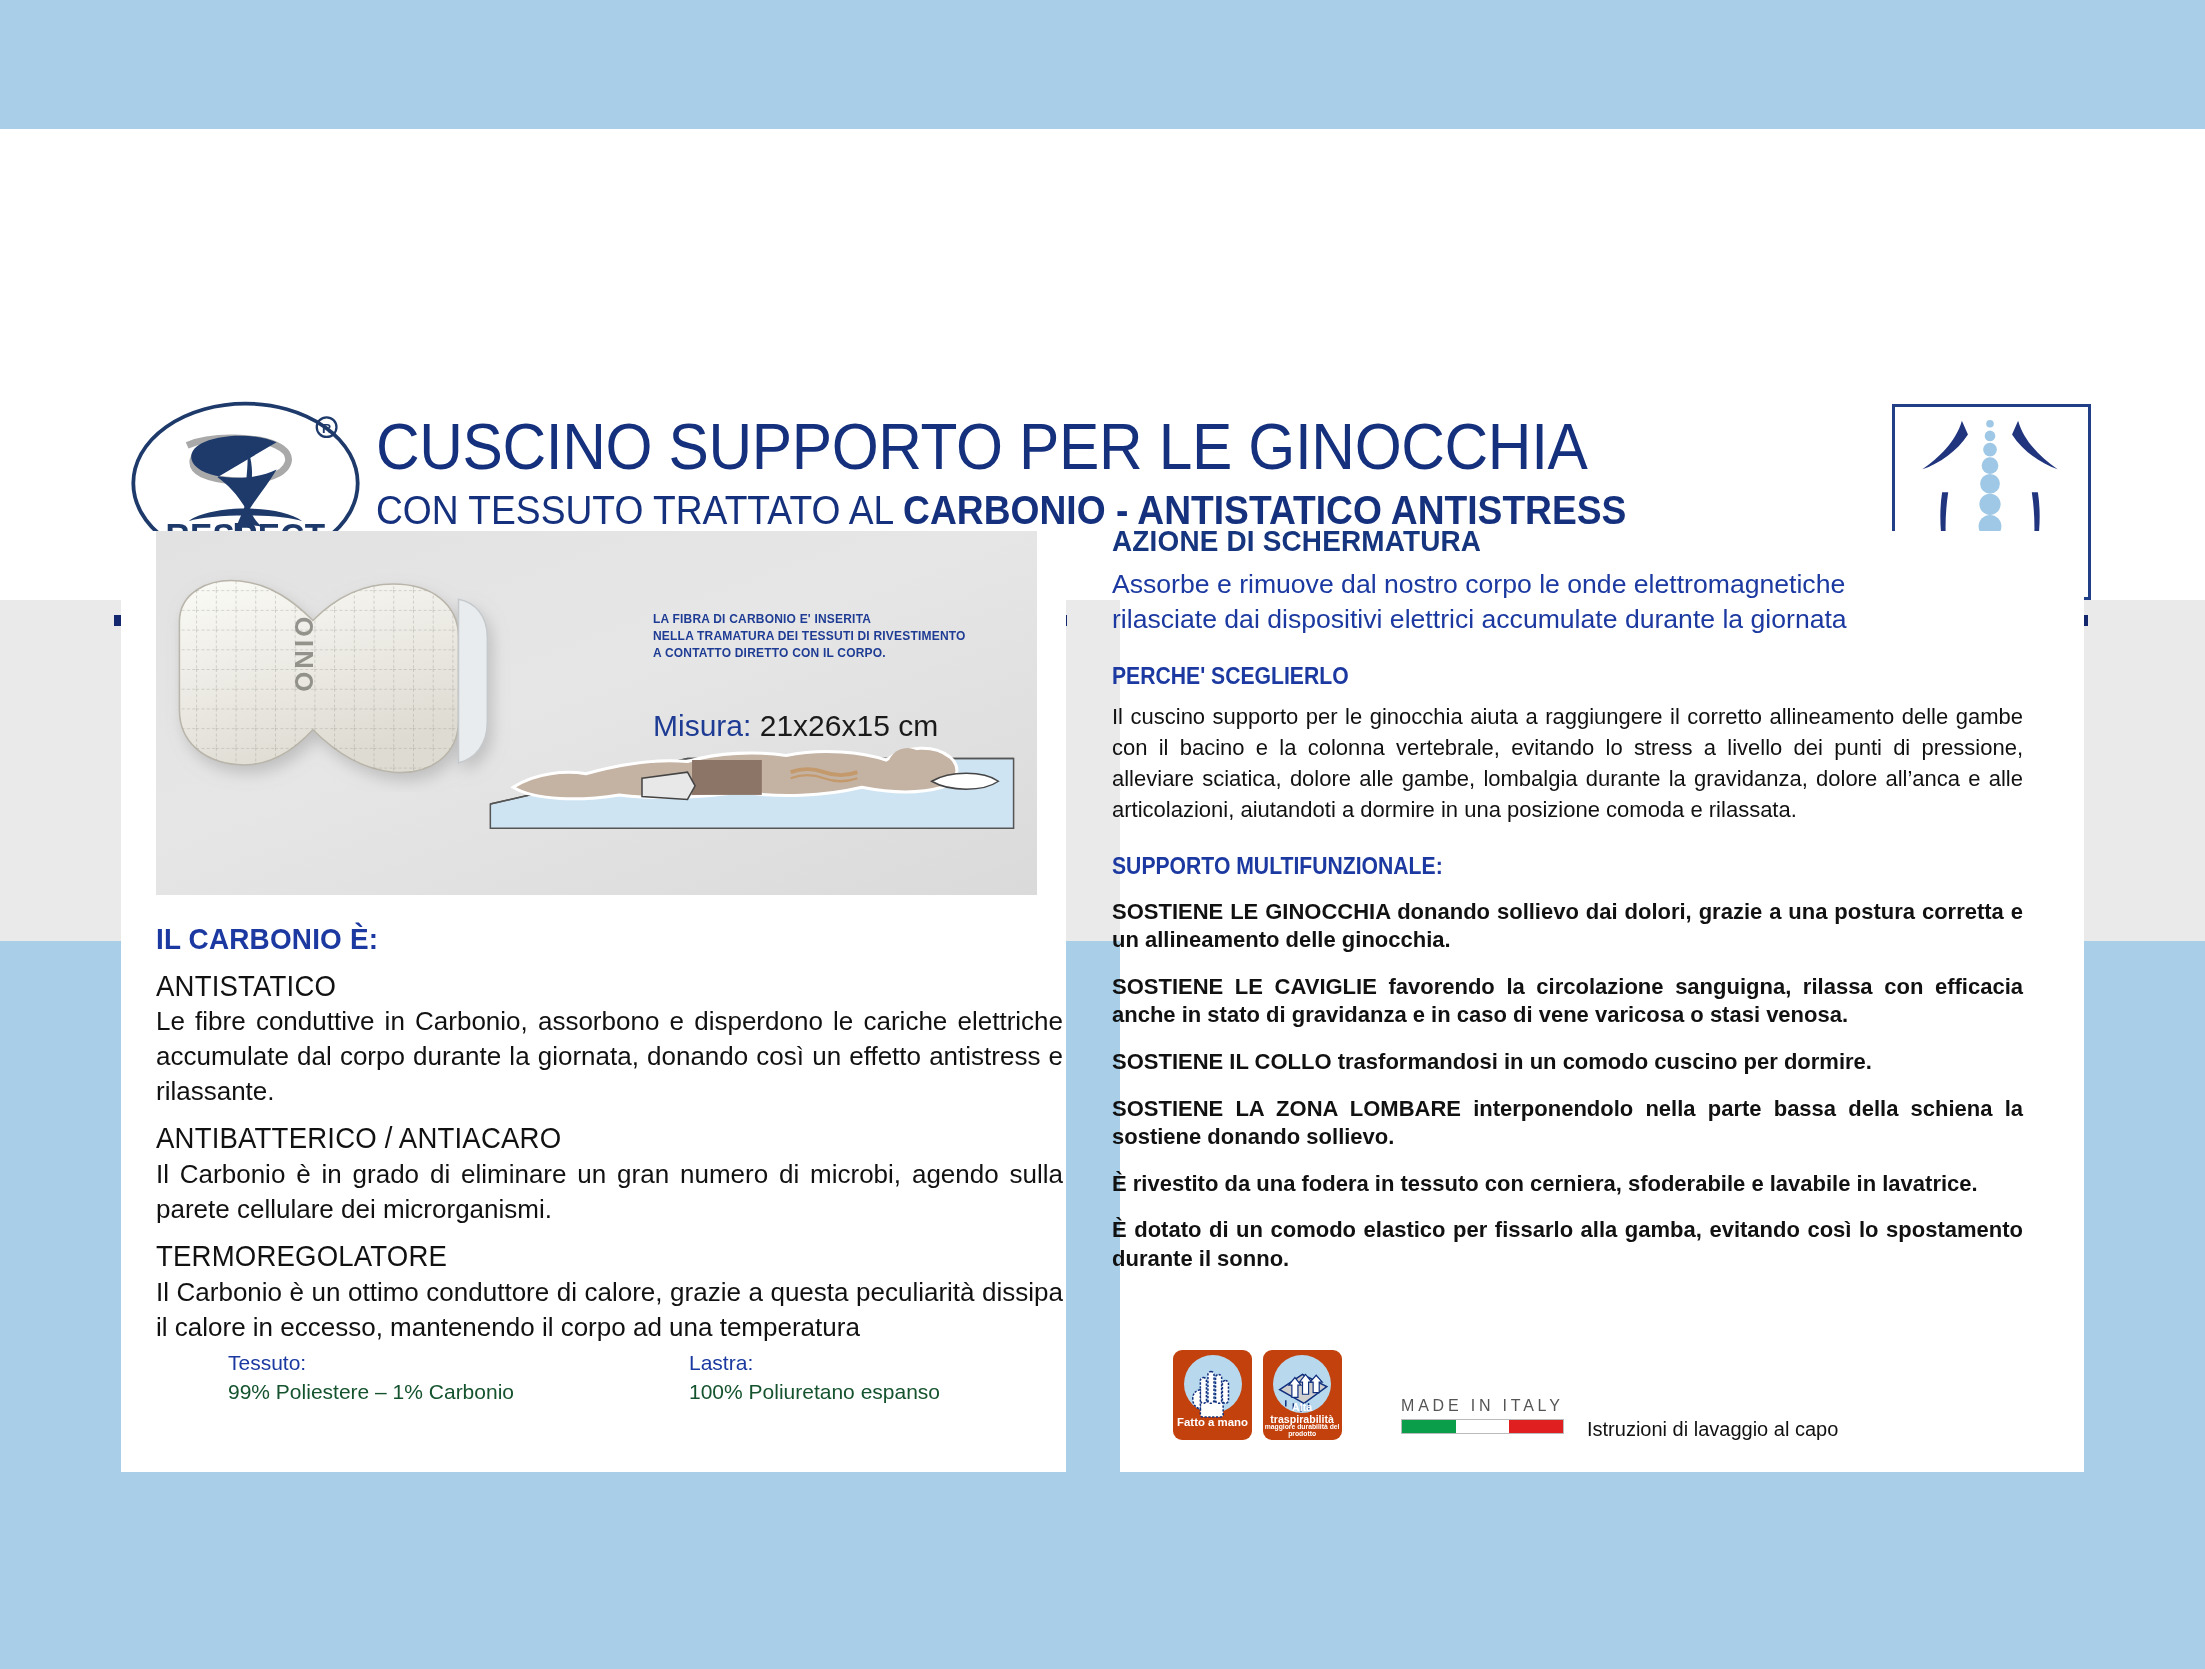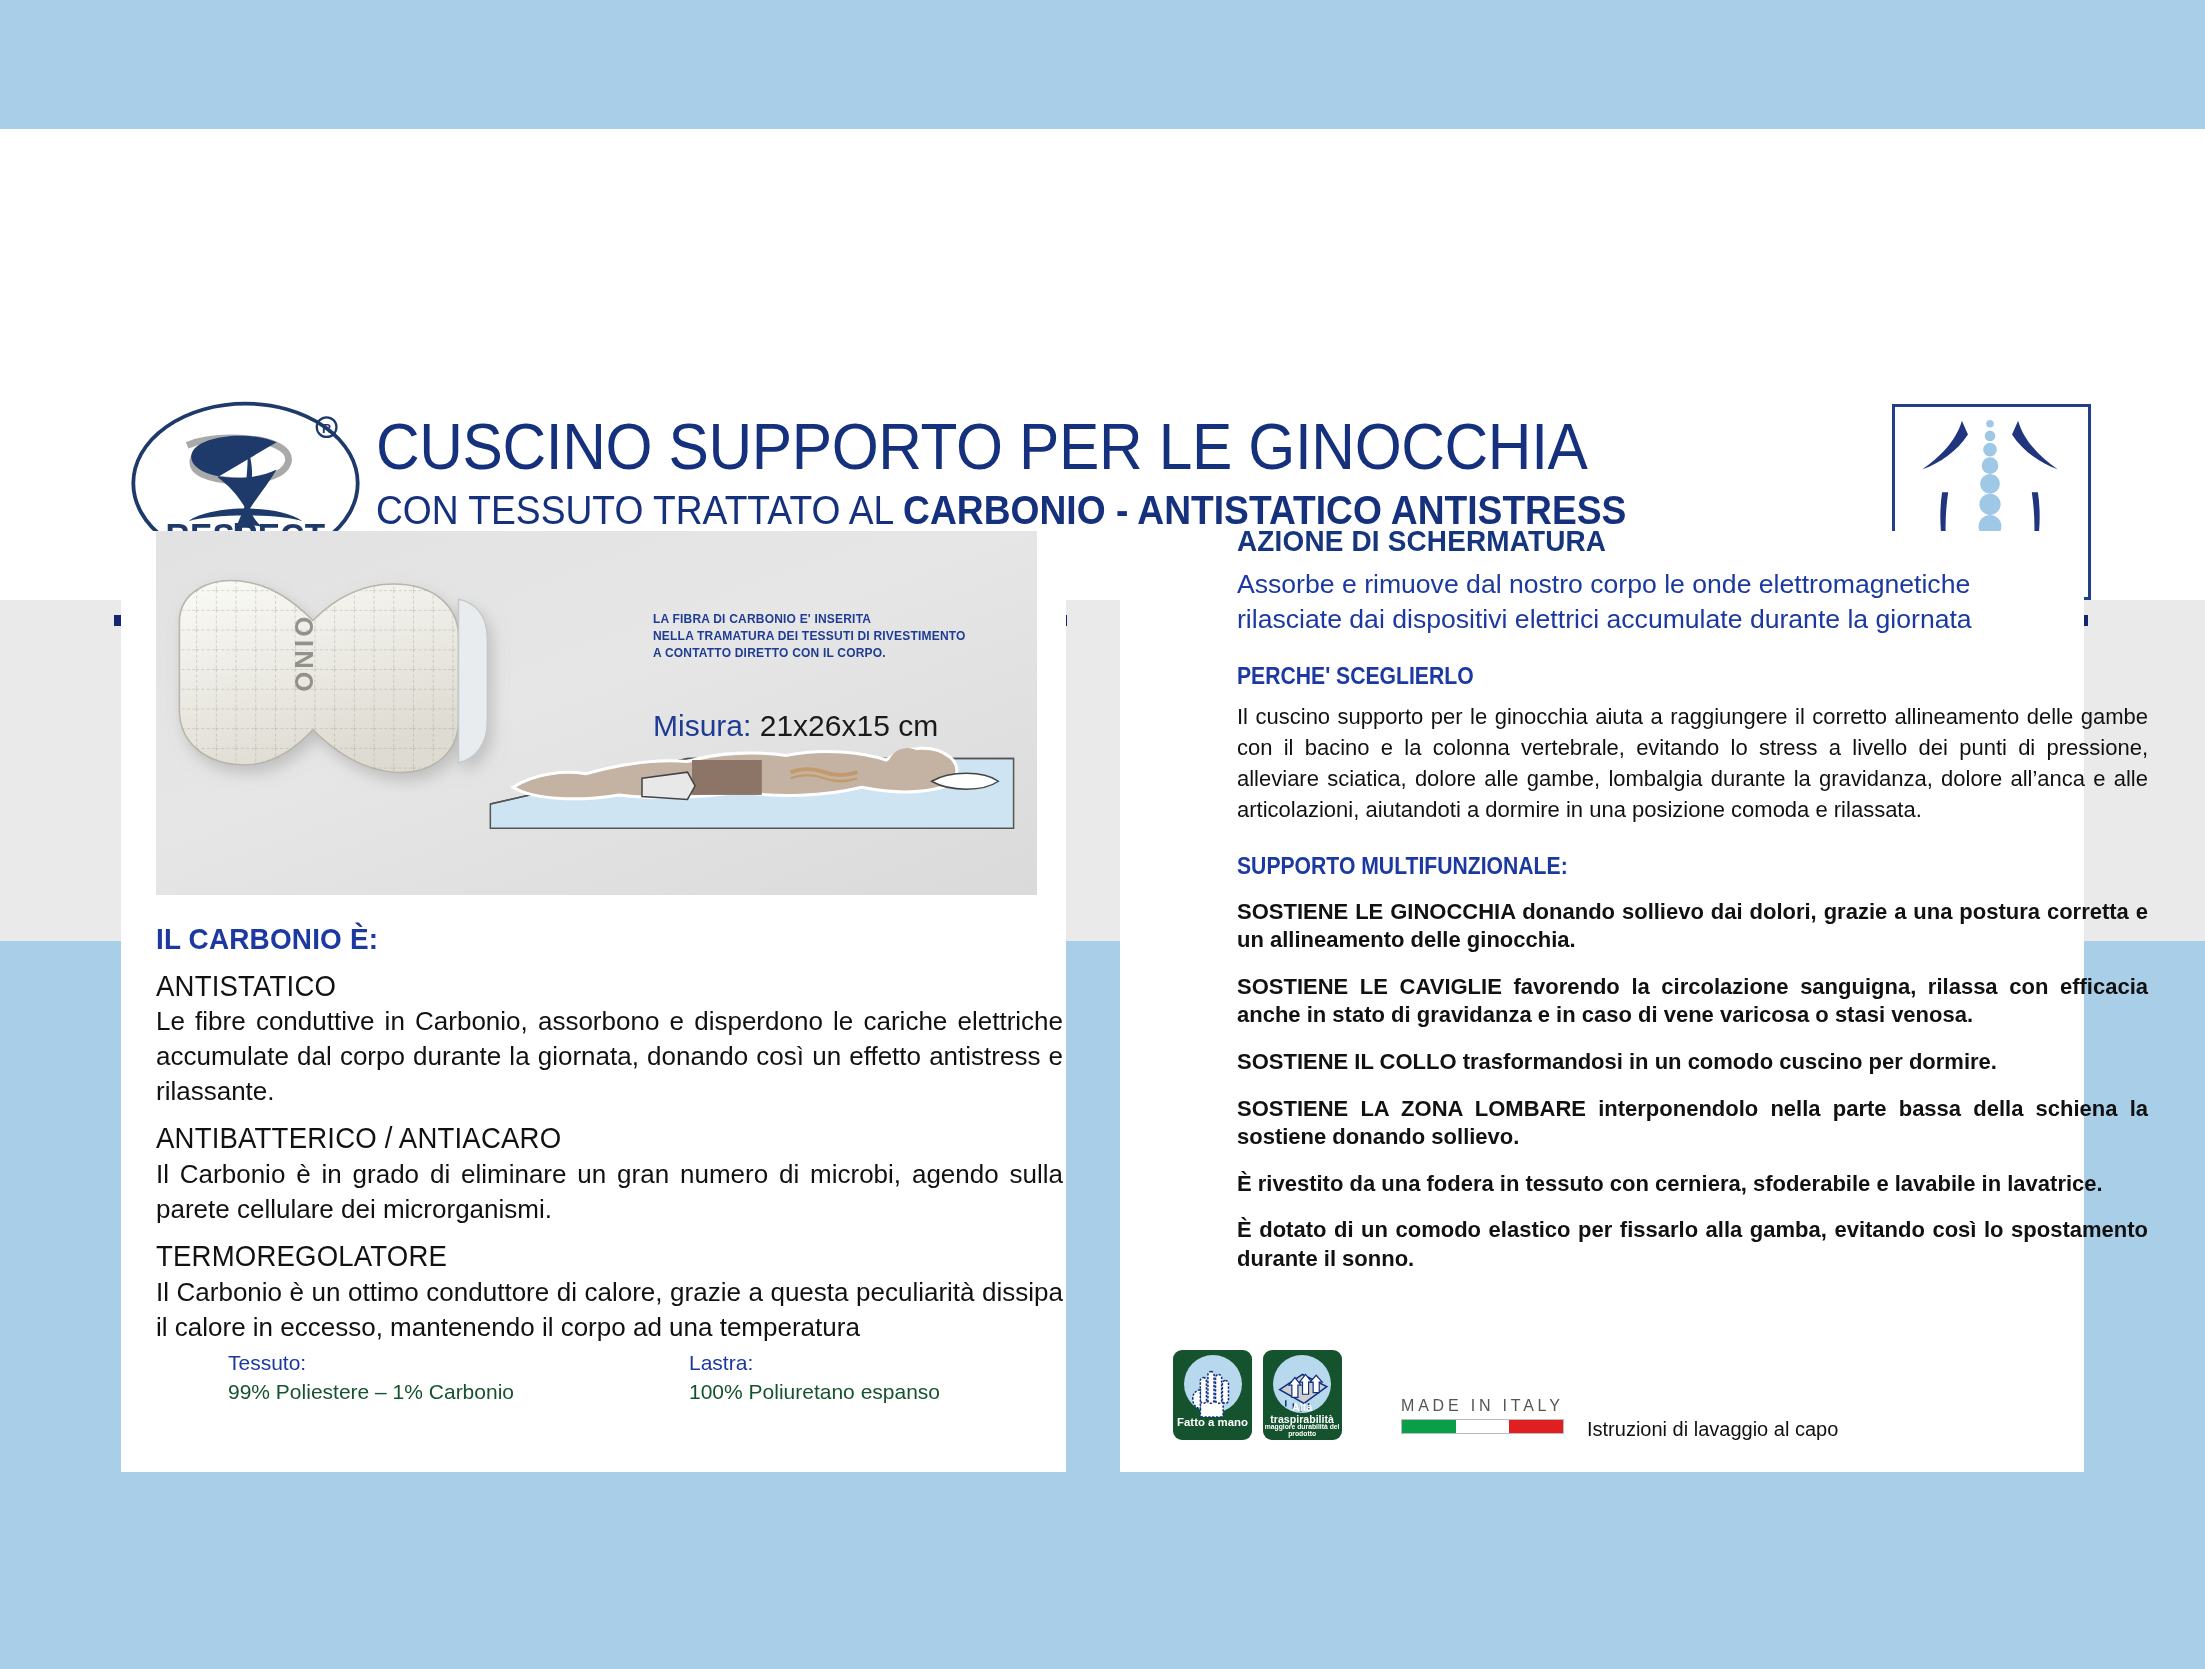--- a/index.html
+++ b/index.html
@@ -65,32 +65,32 @@
   .sub-cap{color:#111;font-size:29px;margin-top:13.7px;letter-spacing:0.2px;
            transform:scaleX(.95);transform-origin:left center;}
   .body-txt{color:#111;font-size:26px;line-height:1.34;text-align:justify;
             margin-top:1.5px;}
   .materials{position:absolute;left:228px;top:1351px;width:835px;
              display:flex;gap:175px;align-items:center;}
   .mat-label{color:#1b39a0;font-size:21px;}
   .mat-val{color:#14532d;font-size:21px;margin-top:4.6px;}
 
   
-  .col-right{position:absolute;left:1237px;top:524px;width:911px;}
+  .col-right{position:absolute;left:1112px;top:524px;width:911px;}
   .h2-blue{color:#16357f;font-size:30px;font-weight:700;letter-spacing:0.2px;
            transform:scaleX(.93);transform-origin:left center;white-space:nowrap;}
   .lead{color:#1b39a0;font-size:26.6px;line-height:1.3;margin-top:9px;}
   .h3-blue{color:#1b39a0;font-size:23px;font-weight:700;margin-top:27px;
            transform:scaleX(.92);transform-origin:left center;white-space:nowrap;}
   .p-just{color:#111;font-size:22px;line-height:1.42;text-align:justify;margin-top:10.6px;}
   .bullet{color:#111;font-size:22px;line-height:1.3;text-align:justify;margin-top:18px;font-weight:bold;}
 
   
   .badges{position:absolute;left:1173px;top:1350px;display:flex;align-items:flex-end;gap:10.6px;}
-  .badge{width:79px;height:90px;border-radius:9px;background:#14532d;
+  .badge{width:79px;height:90px;border-radius:9px;background:#c2410c;
          position:relative;overflow:hidden;text-decoration:underline;}
   .badge .circle{position:absolute;left:50%;transform:translateX(-50%);top:5.3px;
          width:58px;height:58px;border-radius:50%;background:#b8d8ee;}
   .badge .cap1{position:absolute;left:0;right:0;bottom:12px;text-align:center;
          color:#fff;font-size:11.4px;font-weight:700;}
   .badge .cap2{position:absolute;left:0;right:0;bottom:3px;text-align:center;
          color:#fff;font-size:6.8px;font-weight:700;}
   .badge.b2 .cap1{bottom:15px;font-size:10.6px;}
   .made{position:absolute;left:1401px;top:1397px;width:163px;}
   .made-txt{color:#555;font-size:16px;letter-spacing:3.8px;text-align:left;

